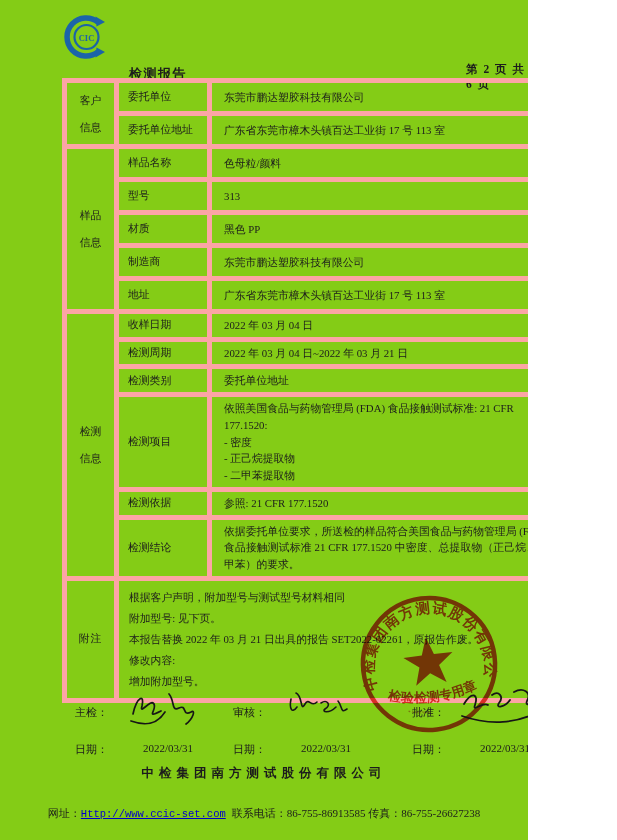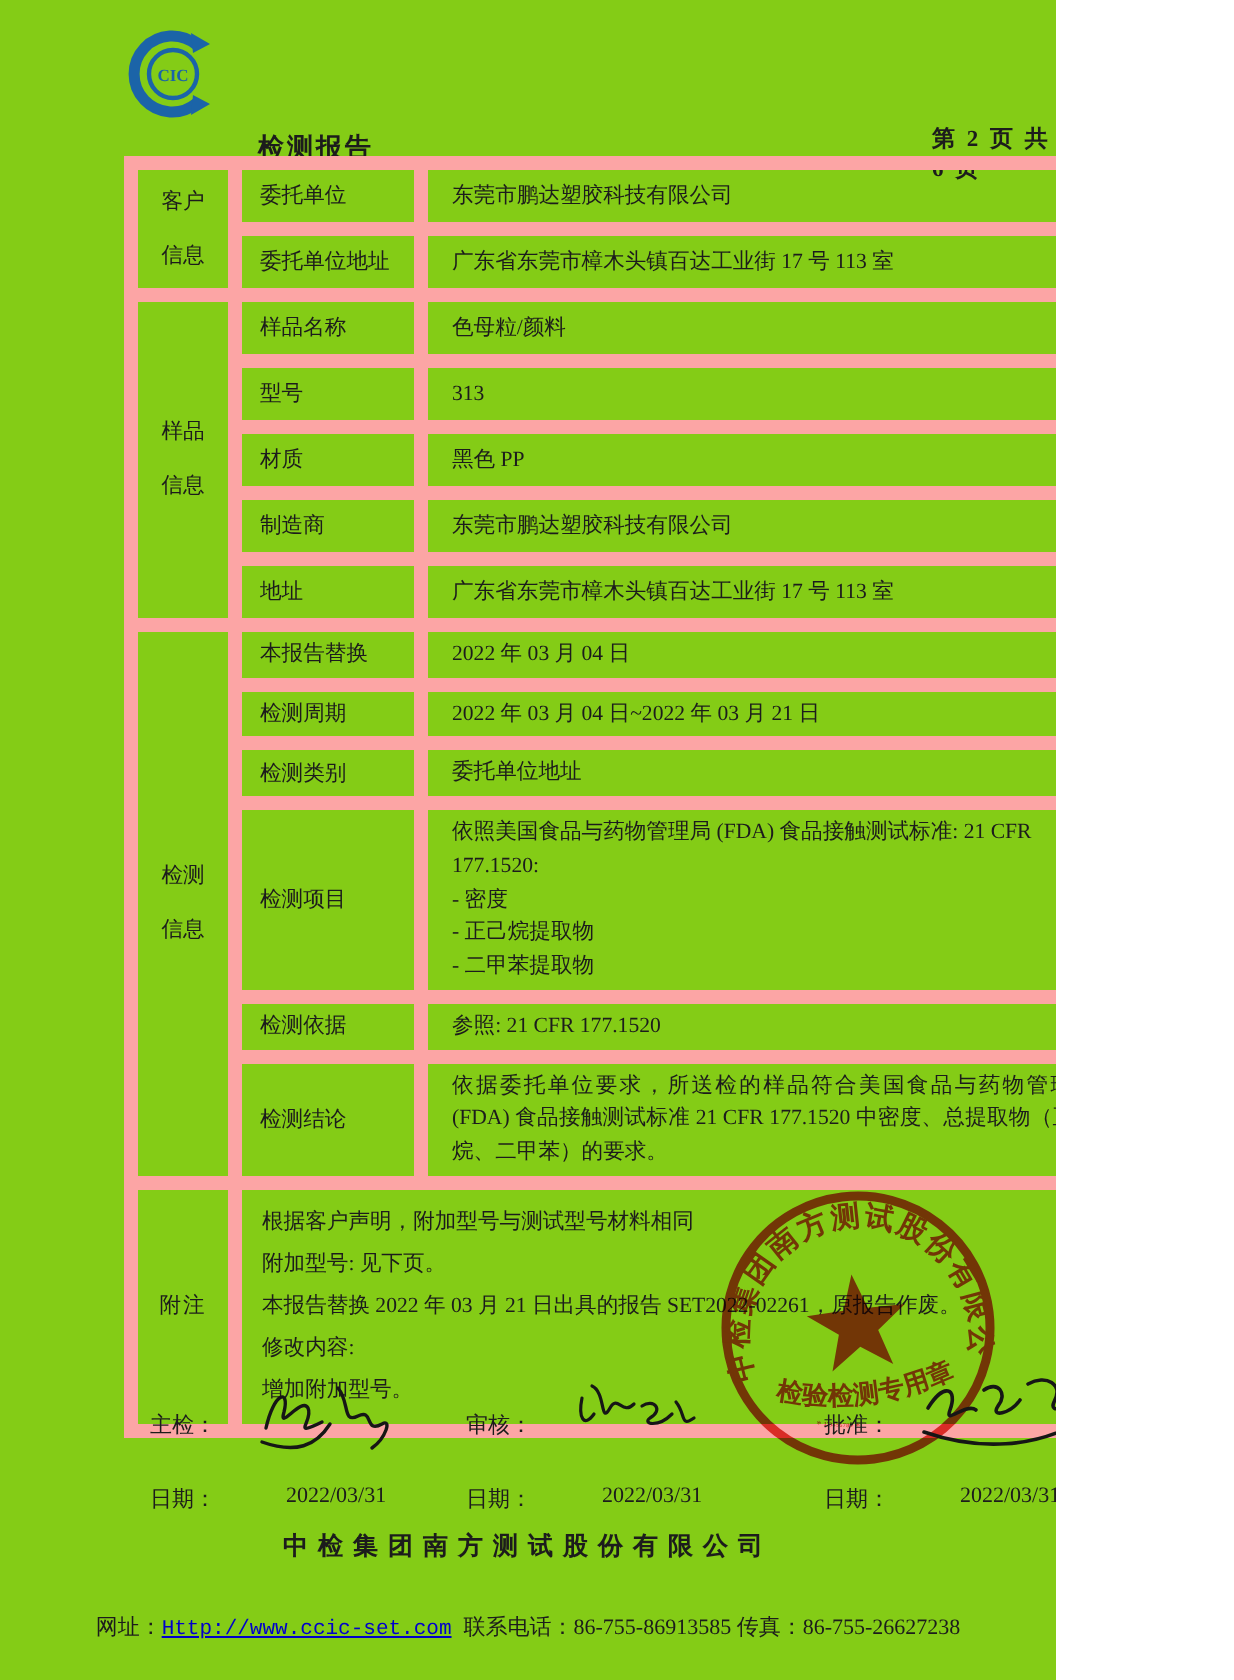--- a/index.html
+++ b/index.html
@@ -8,21 +8,21 @@
 
   
   .logo{position:absolute;left:59px;top:13px;width:56px;height:48px;}
   .hdr-title{position:absolute;left:129px;top:29px;font-size:13px;font-weight:bold;letter-spacing:1.5px;margin-top:36px;}
   .hdr-no{position:absolute;left:236px;top:30px;font-size:11.5px;font-weight:bold;}
   .hdr-page{position:absolute;left:466px;top:30px;font-size:11.5px;font-weight:bold;letter-spacing:1.5px;margin-top:32px;}
 
   
   table.report{position:absolute;left:62px;top:78px;width:494px;border-collapse:collapse;
                table-layout:fixed;font-size:10.8px;}
-  table.report td{border:7px solid #fca5a5;vertical-align:middle;}
+  table.report td{border:5px solid #fca5a5;vertical-align:middle;}
   tr.h33{height:33px;} tr.h26{height:26px;}
   td.group{text-align:center;white-space:pre-line;line-height:2.5;padding:2px 2px;}
   td.group-flat{text-align:center;padding:2px 2px;letter-spacing:1px;}
   td.label{padding:2px 4px 2px 9px;}
   td.value{padding:3px 8px 3px 12px;white-space:pre-line;line-height:1.55;}
   td.value.justify{text-align:justify;}
   td.notes{padding:6px 10px;white-space:pre-line;line-height:1.95;}
 
   
   .appr{position:absolute;top:690px;height:72px;z-index:6;font-size:11px;}
@@ -97,21 +97,21 @@
         <td class="value">东莞市鹏达塑胶科技有限公司</td>
       </tr>
       <tr class="h33">
         <td class="label">地址</td>
         <td class="value">广东省东莞市樟木头镇百达工业街 17 号 113 室</td>
       </tr>
 
       <tr class="h26">
         <td rowspan="6" class="group">检测
 信息</td>
-        <td class="label">本报告替换</td>
+        <td class="label">收样日期</td>
         <td class="value">2022 年 03 月 04 日</td>
       </tr>
       <tr class="h26">
         <td class="label">检测周期</td>
         <td class="value">2022 年 03 月 04 日~2022 年 03 月 21 日</td>
       </tr>
       <tr class="h26">
         <td class="label">检测类别</td>
         <td class="value">委托单位地址</td>
       </tr>

